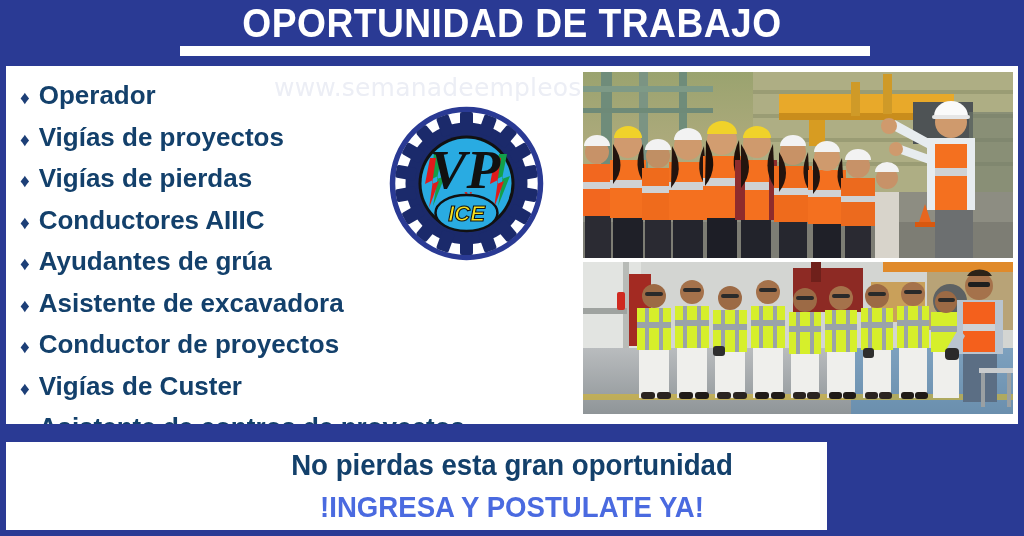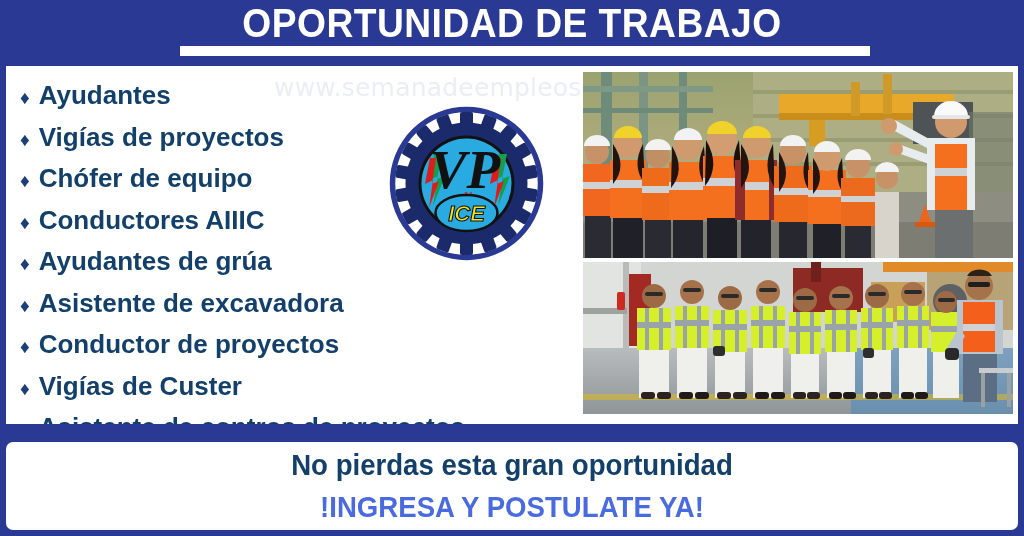--- a/index.html
+++ b/index.html
@@ -151,25 +151,24 @@
     width: 1024px;
     height: 18px;
     background: #2a3a94;
   }
 
   
   .footer-panel {
     position: absolute;
     left: 6px;
     top: 442px;
-    width: 1012px;
+    width: 821px;
     height: 88px;
     background: #ffffff;
     box-sizing: border-box;
-    border-radius: 7px;
   }
   .footer-line1 {
     position: absolute;
     left: 0;
     top: 6px;
     width: 1012px;
     text-align: center;
     color: #13406b;
     font-weight: bold;
     font-size: 30px;
@@ -203,29 +202,29 @@
     <div class="header-underline"></div>
   </div>
 
   <div class="content-panel">
 
     <div class="watermark">www.semanadeempleos.com</div>
 
     <ul class="job-list">
       <li class="job-item">
         <span class="bullet">♦</span>
-        <span>Ayudantes</span>
+        <span>Operador</span>
       </li>
       <li class="job-item">
         <span class="bullet">♦</span>
         <span>Vigías de proyectos</span>
       </li>
       <li class="job-item">
         <span class="bullet">♦</span>
-        <span>Chófer de equipo</span>
+        <span>Vigías de pierdas</span>
       </li>
       <li class="job-item">
         <span class="bullet">♦</span>
         <span>Conductores AIIIC</span>
       </li>
       <li class="job-item">
         <span class="bullet">♦</span>
         <span>Ayudantes de grúa</span>
       </li>
       <li class="job-item">

